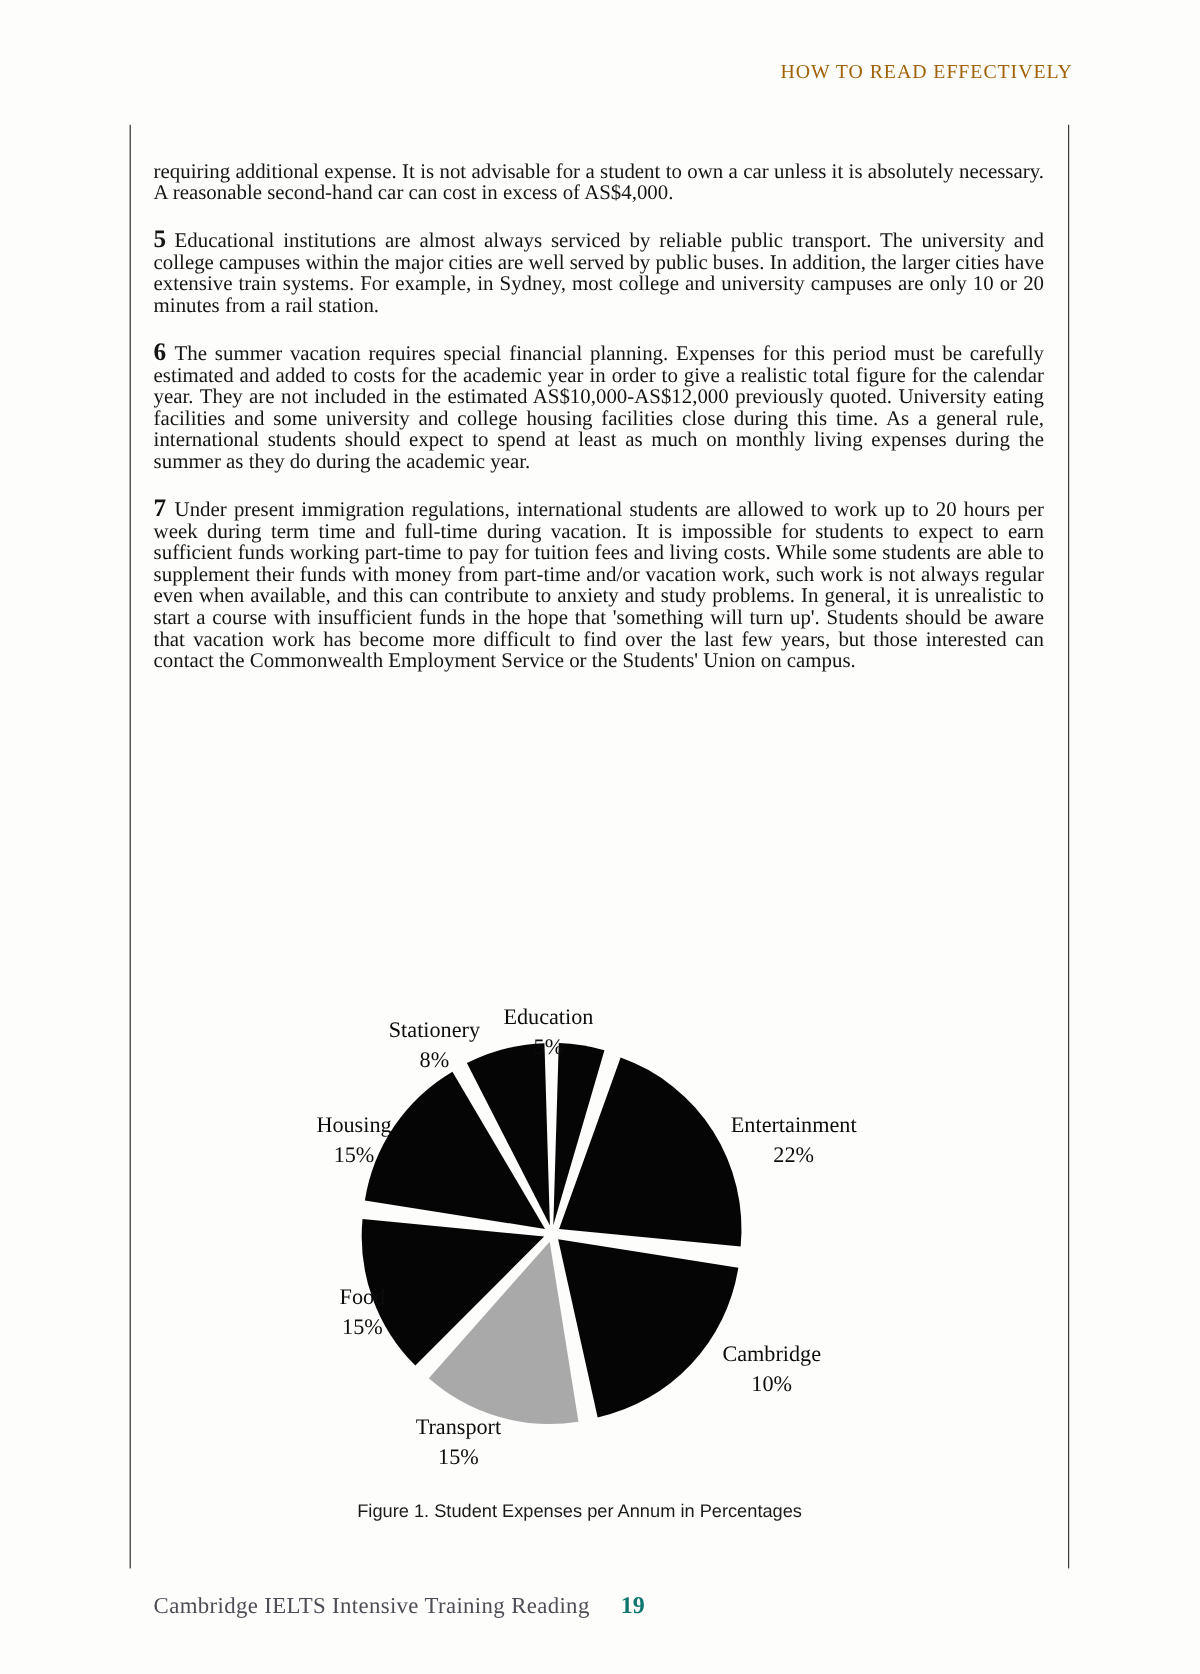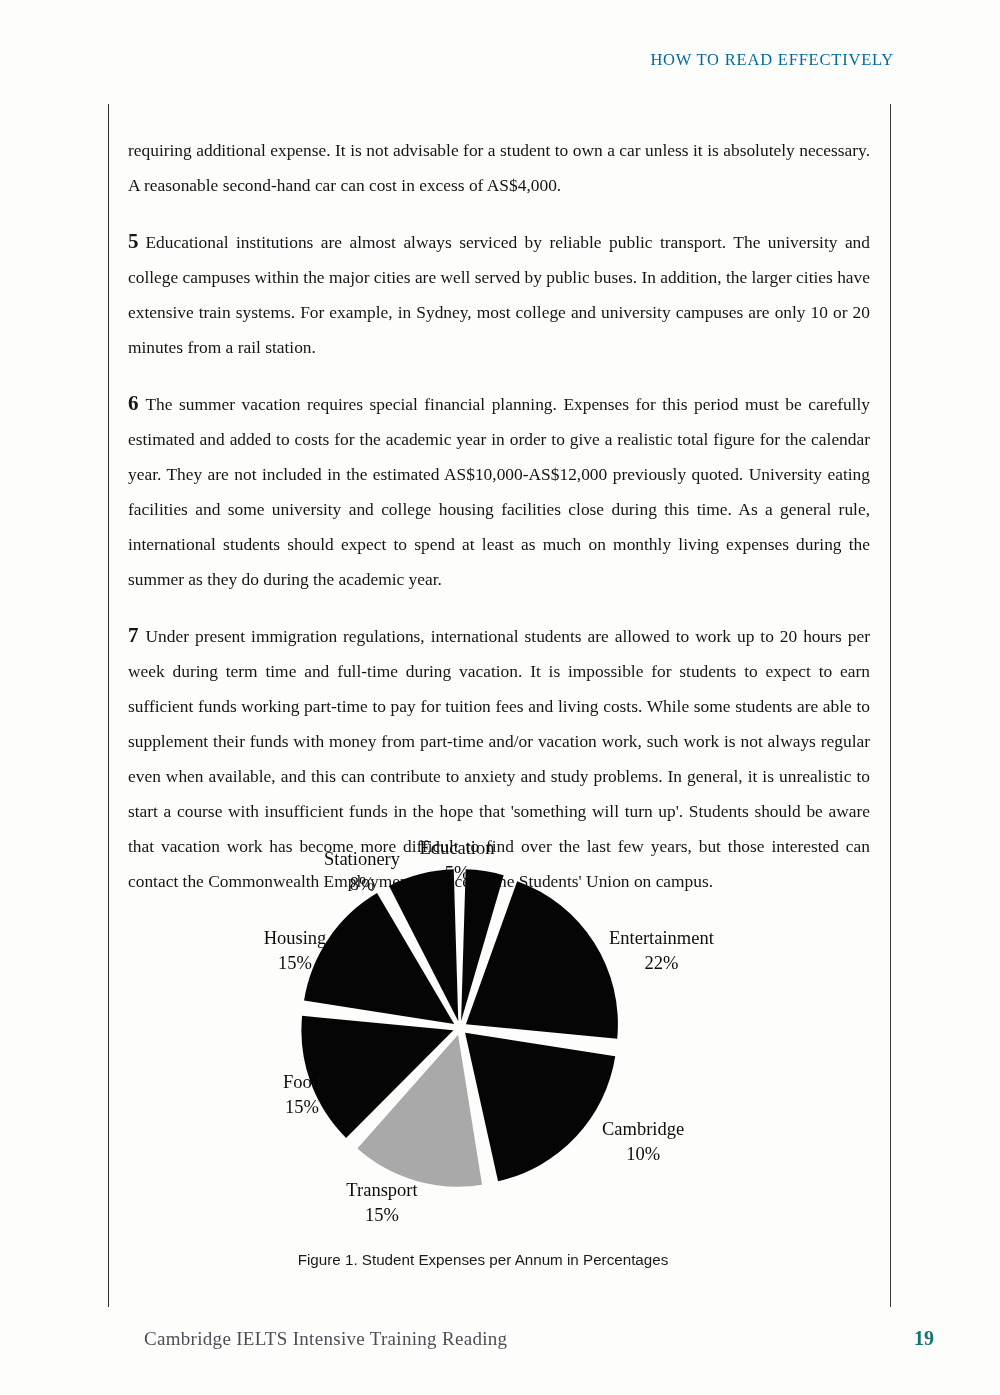--- a/index.html
+++ b/index.html
@@ -41,35 +41,35 @@
   }
 
   .running-head {
     position: absolute;
     left: 0;
     top: 50px;
     width: 894px;
     text-align: right;
     font-size: 16.5px;
     letter-spacing: 0.8px;
-    color: #0369a1;
+    color: #a16207;
     font-family: "Liberation Serif", "DejaVu Serif", serif;
   }
 
   .body-col {
     position: absolute;
     left: 128px;
     top: 133px;
     width: 742px;
   }
 
   p.para {
     margin: 0 0 21px 0;
     font-size: 17.4px;
-    line-height: 35px;
+    line-height: 18px;
     text-align: justify;
     color: #151515;
     text-indent: 0;
   }
   p.para:last-child { margin-bottom: 0; }
 
   .para-num {
     font-size: 21px;
     font-weight: bold;
     padding-right: 7px;
@@ -110,26 +110,26 @@
     width: 742px;
     text-align: center;
     font-family: "Liberation Sans", "DejaVu Sans", sans-serif;
     font-size: 15.2px;
     color: #1a1a1a;
   }
 
   
   .footer {
     position: absolute;
-    left: 144px;
+    left: 128px;
     top: 1327px;
     width: 790px;
     display: flex;
     align-items: baseline;
-    justify-content: space-between;
+    justify-content: flex-start;
     gap: 26px;
   }
   .footer-title {
     font-size: 19px;
     color: #4d4d55;
     letter-spacing: 0.3px;
     font-family: "Liberation Serif", "DejaVu Serif", serif;
   }
   .footer-page {
     font-size: 20px;

